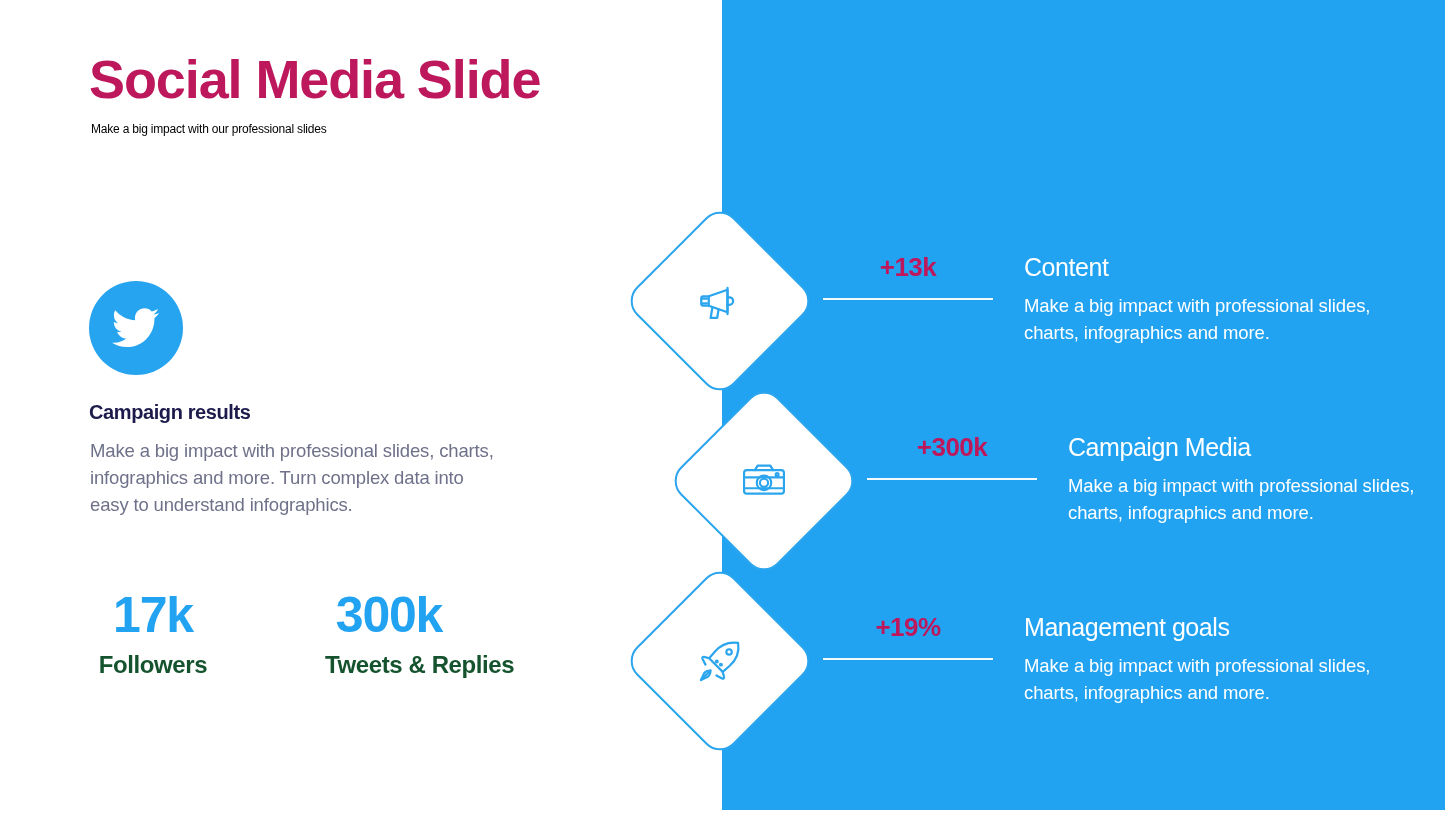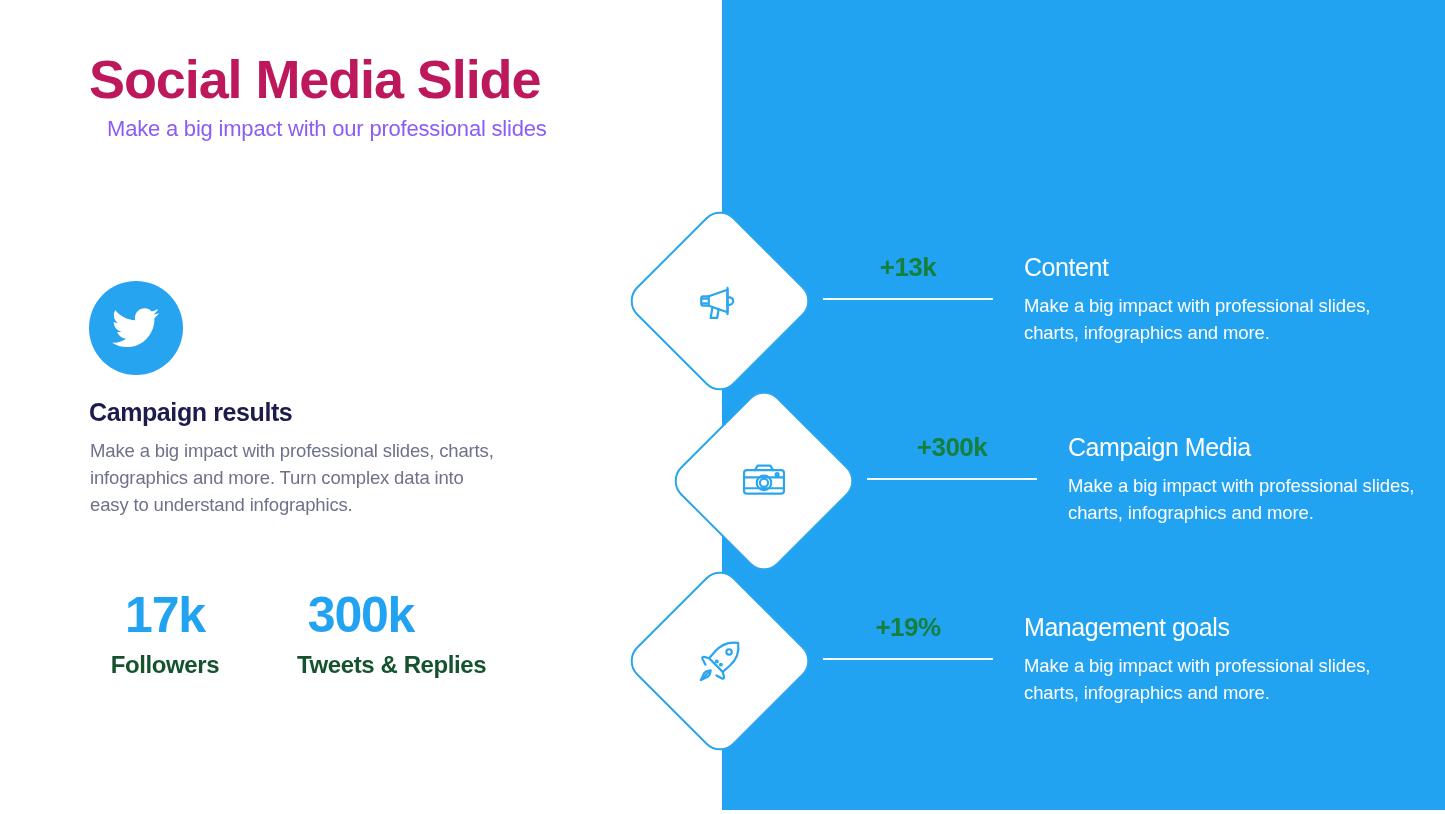--- a/index.html
+++ b/index.html
@@ -47,28 +47,28 @@
     font-size: 54px;
     line-height: 64px;
     font-weight: bold;
     letter-spacing: -1.1px;
     color: #be185d;
     white-space: nowrap;
   }
 
   .page-subtitle {
     position: absolute;
-    left: 18px;
+    left: 2px;
     top: 115px;
     margin: 0;
-    font-size: 22px;
+    font-size: 12px;
     line-height: 28px;
     font-weight: normal;
     letter-spacing: -0.2px;
-    color: #8b5cf6;
+    color: #000000;
     white-space: nowrap;
   }
 
   .brand-badge {
     position: absolute;
     left: 0;
     top: 281px;
     width: 94px;
     height: 94px;
     border-radius: 50%;
@@ -77,21 +77,21 @@
     align-items: center;
     justify-content: center;
   }
   .brand-badge svg { display: block; }
 
   .section-heading {
     position: absolute;
     left: 0;
     top: 396px;
     margin: 0;
-    font-size: 25px;
+    font-size: 20px;
     line-height: 32px;
     font-weight: bold;
     letter-spacing: -0.4px;
     color: #1D1B4C;
     white-space: nowrap;
   }
 
   .section-body {
     position: absolute;
     left: 1px;
@@ -99,30 +99,30 @@
     width: 410px;
     margin: 0;
     font-size: 18.5px;
     line-height: 27px;
     letter-spacing: -0.15px;
     color: #6E7189;
   }
 
   .stats-row {
     position: absolute;
-    left: 12px;
+    left: 0;
     top: 586px;
     width: 530px;
     display: flex;
   }
   .stat {
     text-align: center;
   }
   .stat.first  { width: 128px; }
-  .stat.second { width: 128px; margin-left: 68px; }
+  .stat.second { width: 128px; margin-left: 108px; }
 
   .stat-value {
     font-size: 50px;
     line-height: 58px;
     font-weight: bold;
     letter-spacing: -1.2px;
     color: #22A3F2;
     white-space: nowrap;
   }
   .stat-label {
@@ -175,21 +175,21 @@
     left: 823px;
     top: 22px;
     width: 170px;
     text-align: center;
   }
   .metric-value {
     font-size: 26px;
     line-height: 32px;
     font-weight: bold;
     letter-spacing: -0.5px;
-    color: #15803d;
+    color: #be185d;
     white-space: nowrap;
   }
   .metric-rule {
     margin-top: 15px;
     width: 170px;
     height: 2px;
     background: #ffffff;
     opacity: 0.95;
   }
 

